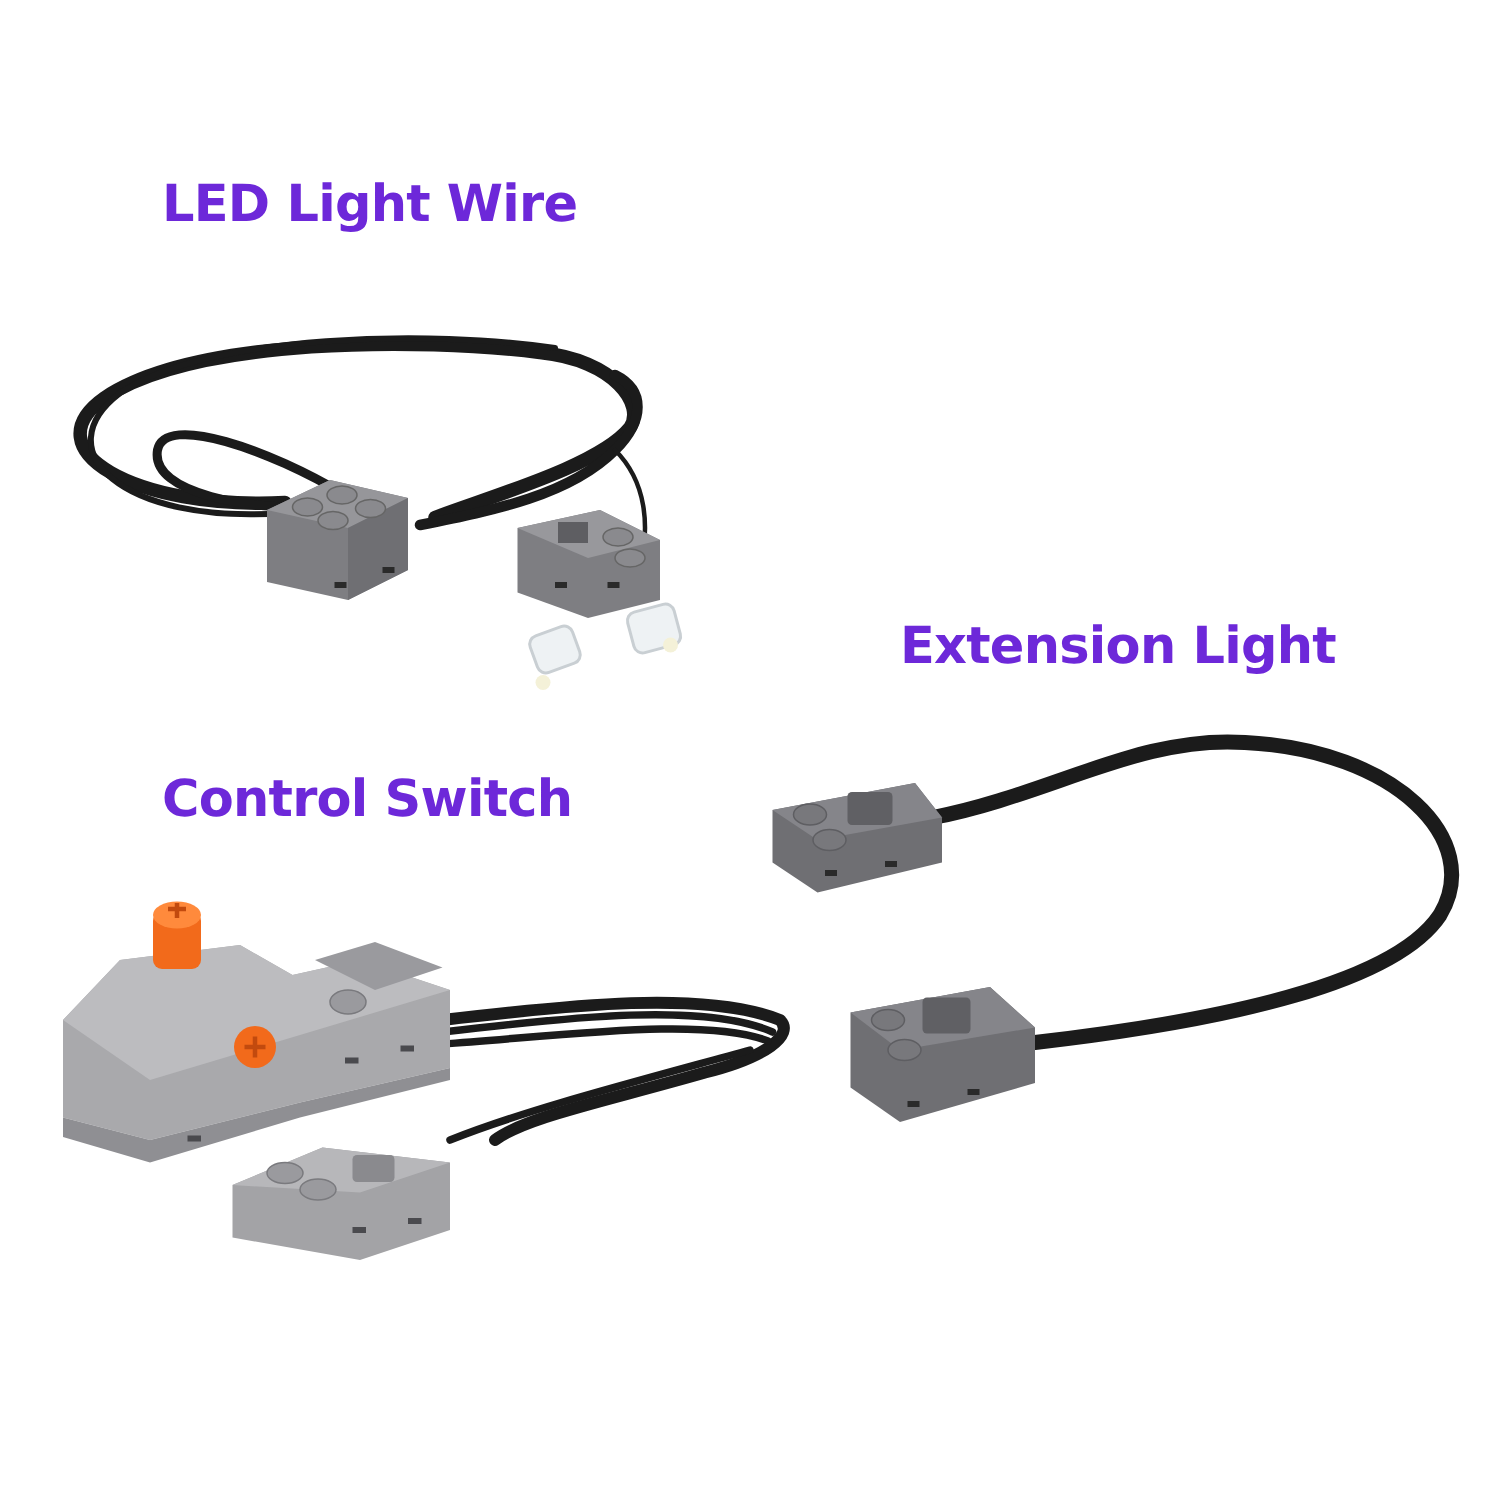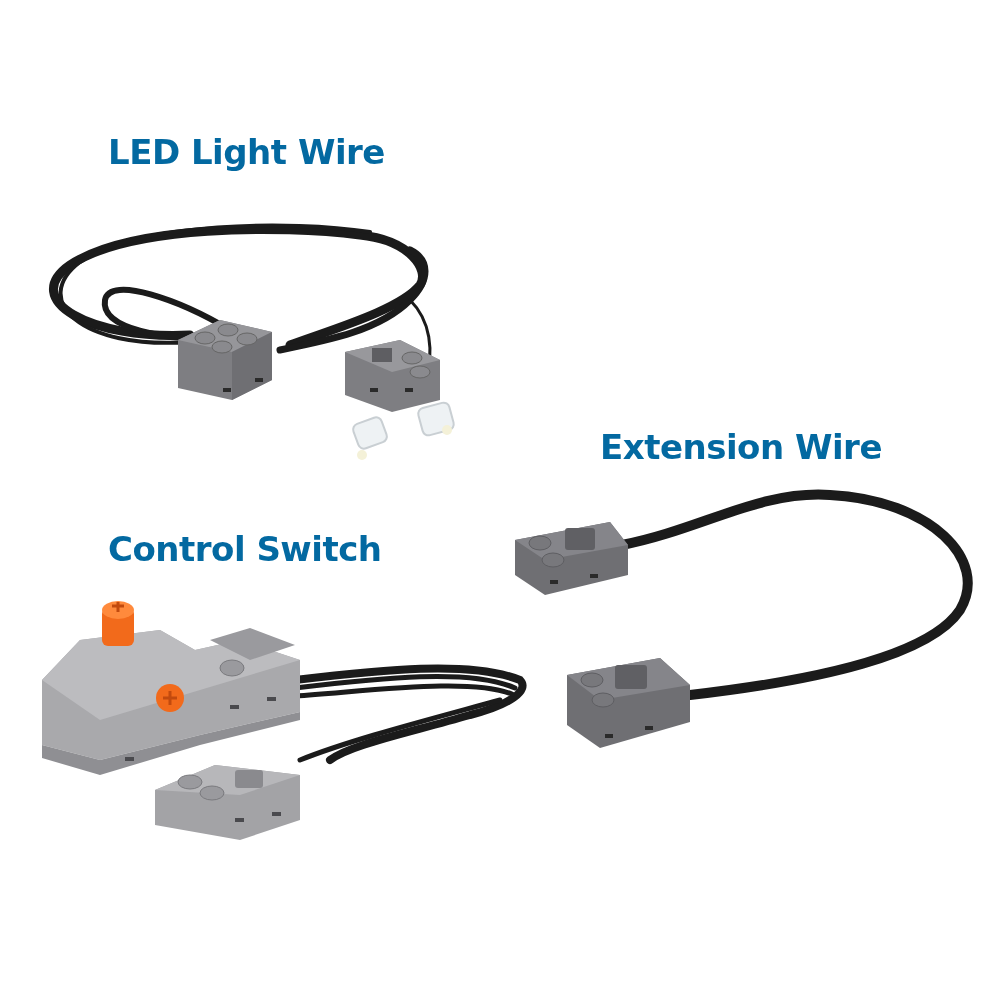--- a/index.html
+++ b/index.html
@@ -1,24 +1,24 @@
 <!DOCTYPE html>
 <html><head>
 <meta charset="utf-8">
 <style>
   html, body { margin: 0; padding: 0; background: #ffffff; }
   body { width: 1000px; height: 1000px; position: relative; overflow: hidden; font-family: "DejaVu Sans", sans-serif; }
-  .label { position: absolute; color: #0369a1; font-weight: bold; font-size: 34px; letter-spacing: -0.5px; white-space: nowrap; margin-top: 16px; }
+  .label { position: absolute; color: #6d28d9; font-weight: bold; font-size: 34px; letter-spacing: -0.5px; white-space: nowrap; }
   svg.art { position: absolute; left: 0; top: 0; }
 </style>
 </head>
 <body>
 
 <div class="label" style="left:108px; top:116px;">LED Light Wire</div>
-<div class="label" style="left:600px; top:411px;">Extension Wire</div>
+<div class="label" style="left:600px; top:411px;">Extension Light</div>
 <div class="label" style="left:108px; top:513px;">Control Switch</div>
 
 <svg class="art" width="1000" height="1000" viewBox="0 0 1000 1000">
 
   <g>
     <g fill="none" stroke="#1b1b1b" stroke-linecap="round">
       <path d="M190 335 C 90 340, 20 300, 70 265 C 130 225, 280 225, 360 235 C 410 240, 430 270, 420 285 C 400 310, 330 330, 290 345" stroke-width="9"></path>
       <path d="M190 342 C 80 350, 30 300, 80 262 C 140 222, 290 220, 370 232" stroke-width="4"></path>
       <path d="M230 330 C 180 300, 110 275, 105 300 C 100 330, 170 340, 210 338" stroke-width="6"></path>
       <path d="M280 350 C 330 340, 380 330, 410 300 C 430 280, 430 260, 410 250" stroke-width="7"></path>

